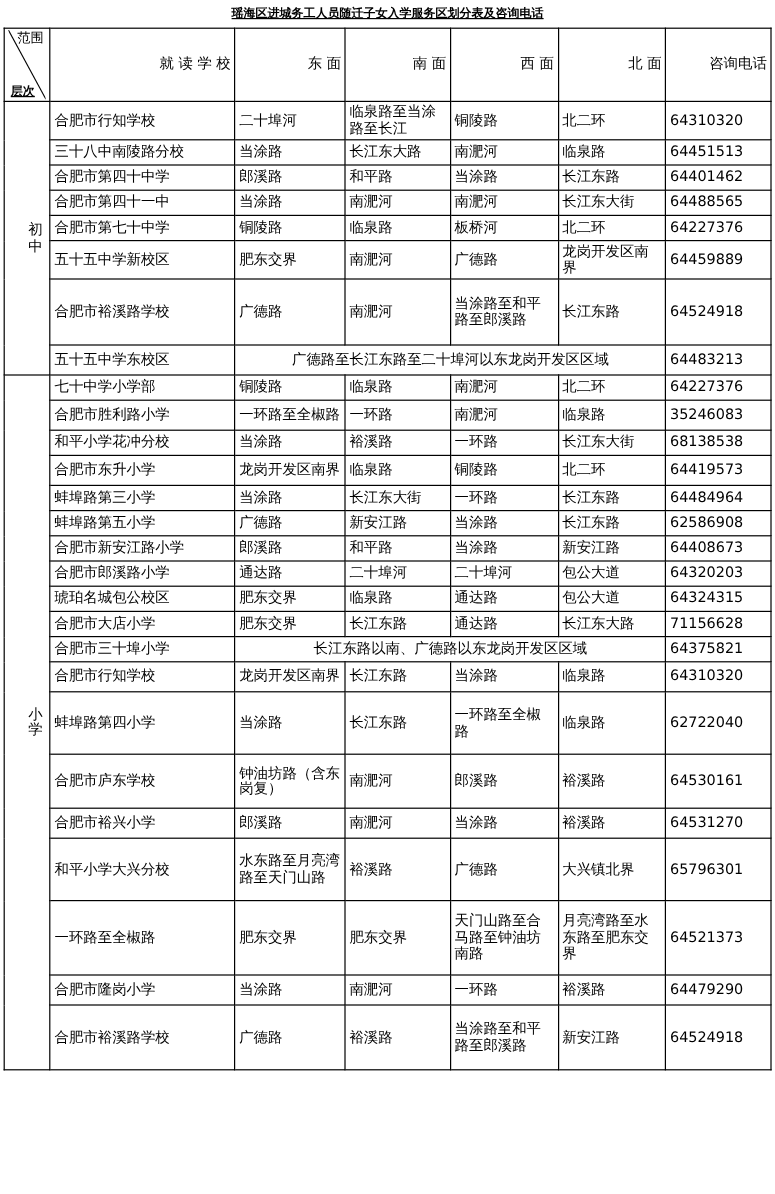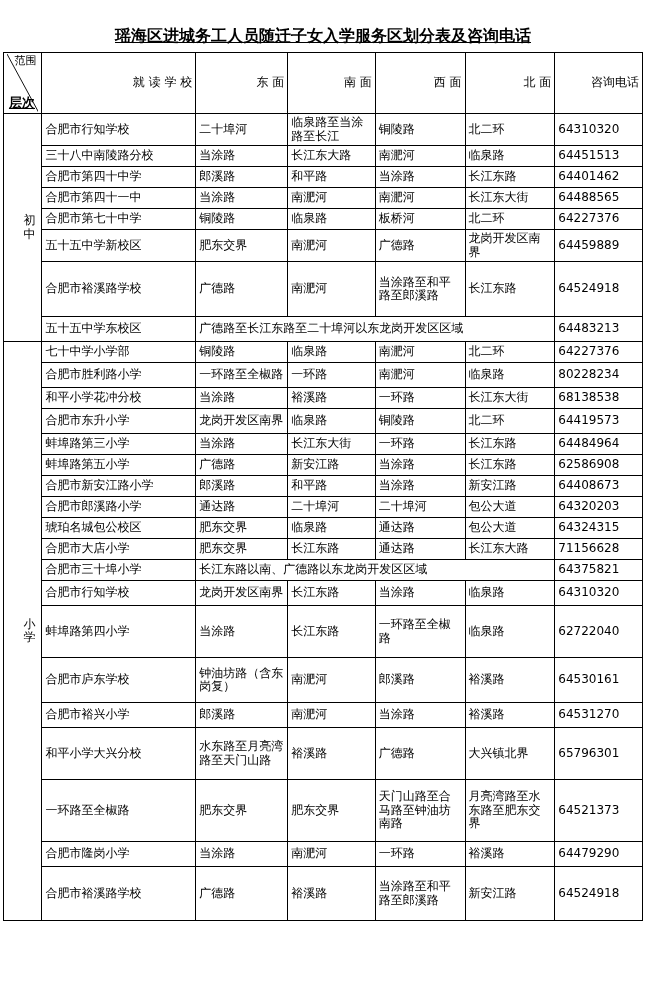--- a/index.html
+++ b/index.html
@@ -16,27 +16,26 @@
   }
   .page {
     width: 646px;
     height: 995px;
     position: relative;
     box-sizing: border-box;
     padding: 0;
   }
   .doc-title {
     text-align: center;
-    font-size: 16px;
+    font-size: 10px;
     font-weight: bold;
     letter-spacing: 0px;
     padding: 4px 0 5px 0;
     text-decoration: underline;
     font-family: "DejaVu Sans", "Liberation Sans", sans-serif;
-    margin-top: 22px;
   }
   table.grid {
     border-collapse: collapse;
     width: 640px;
     margin: 0 3px;
     table-layout: fixed;
   }
   table.grid td, table.grid th {
     border: 1px solid #000000;
     font-size: 12px;
@@ -73,21 +72,21 @@
     position: absolute;
     right: 2px;
     top: 1px;
     font-size: 11px;
     font-weight: normal;
   }
   .corner-inner .lbl-level {
     position: absolute;
     left: 2px;
     bottom: 1px;
-    font-size: 13px;
+    font-size: 10px;
     font-weight: bold;
     text-decoration: underline;
   }
   td.levelcell {
     text-align: right;
     font-size: 14px;
     font-weight: bold;
     letter-spacing: 3px;
     width: 36px;
   }
@@ -100,21 +99,21 @@
     font-size: 12px;
     text-align: left;
     padding-left: 4px;
   }
   td.phone {
     font-size: 12px;
     margin-top: 24px;
   }
   td.wide {
     font-size: 12px;
-    text-align: left;
+    text-align: center;
     padding-left: 4px;
   }
   .r-tall { height: 32px; }
   .r-norm { height: 21px; }
   .r-mid  { height: 25px; }
 </style>
 </head>
 <body>
 
 <div class="page">
@@ -223,21 +222,21 @@
         <td class="area">南淝河</td>
         <td class="area">北二环</td>
         <td class="phone">64227376</td>
       </tr>
       <tr class="r-mid">
         <td class="school">合肥市胜利路小学</td>
         <td class="area">一环路至全椒路</td>
         <td class="area">一环路</td>
         <td class="area">南淝河</td>
         <td class="area">临泉路</td>
-        <td class="phone">80228234</td>
+        <td class="phone">35246083</td>
       </tr>
       <tr class="r-norm">
         <td class="school">和平小学花冲分校</td>
         <td class="area">当涂路</td>
         <td class="area">裕溪路</td>
         <td class="area">一环路</td>
         <td class="area">长江东大街</td>
         <td class="phone">68138538</td>
       </tr>
       <tr class="r-mid">

